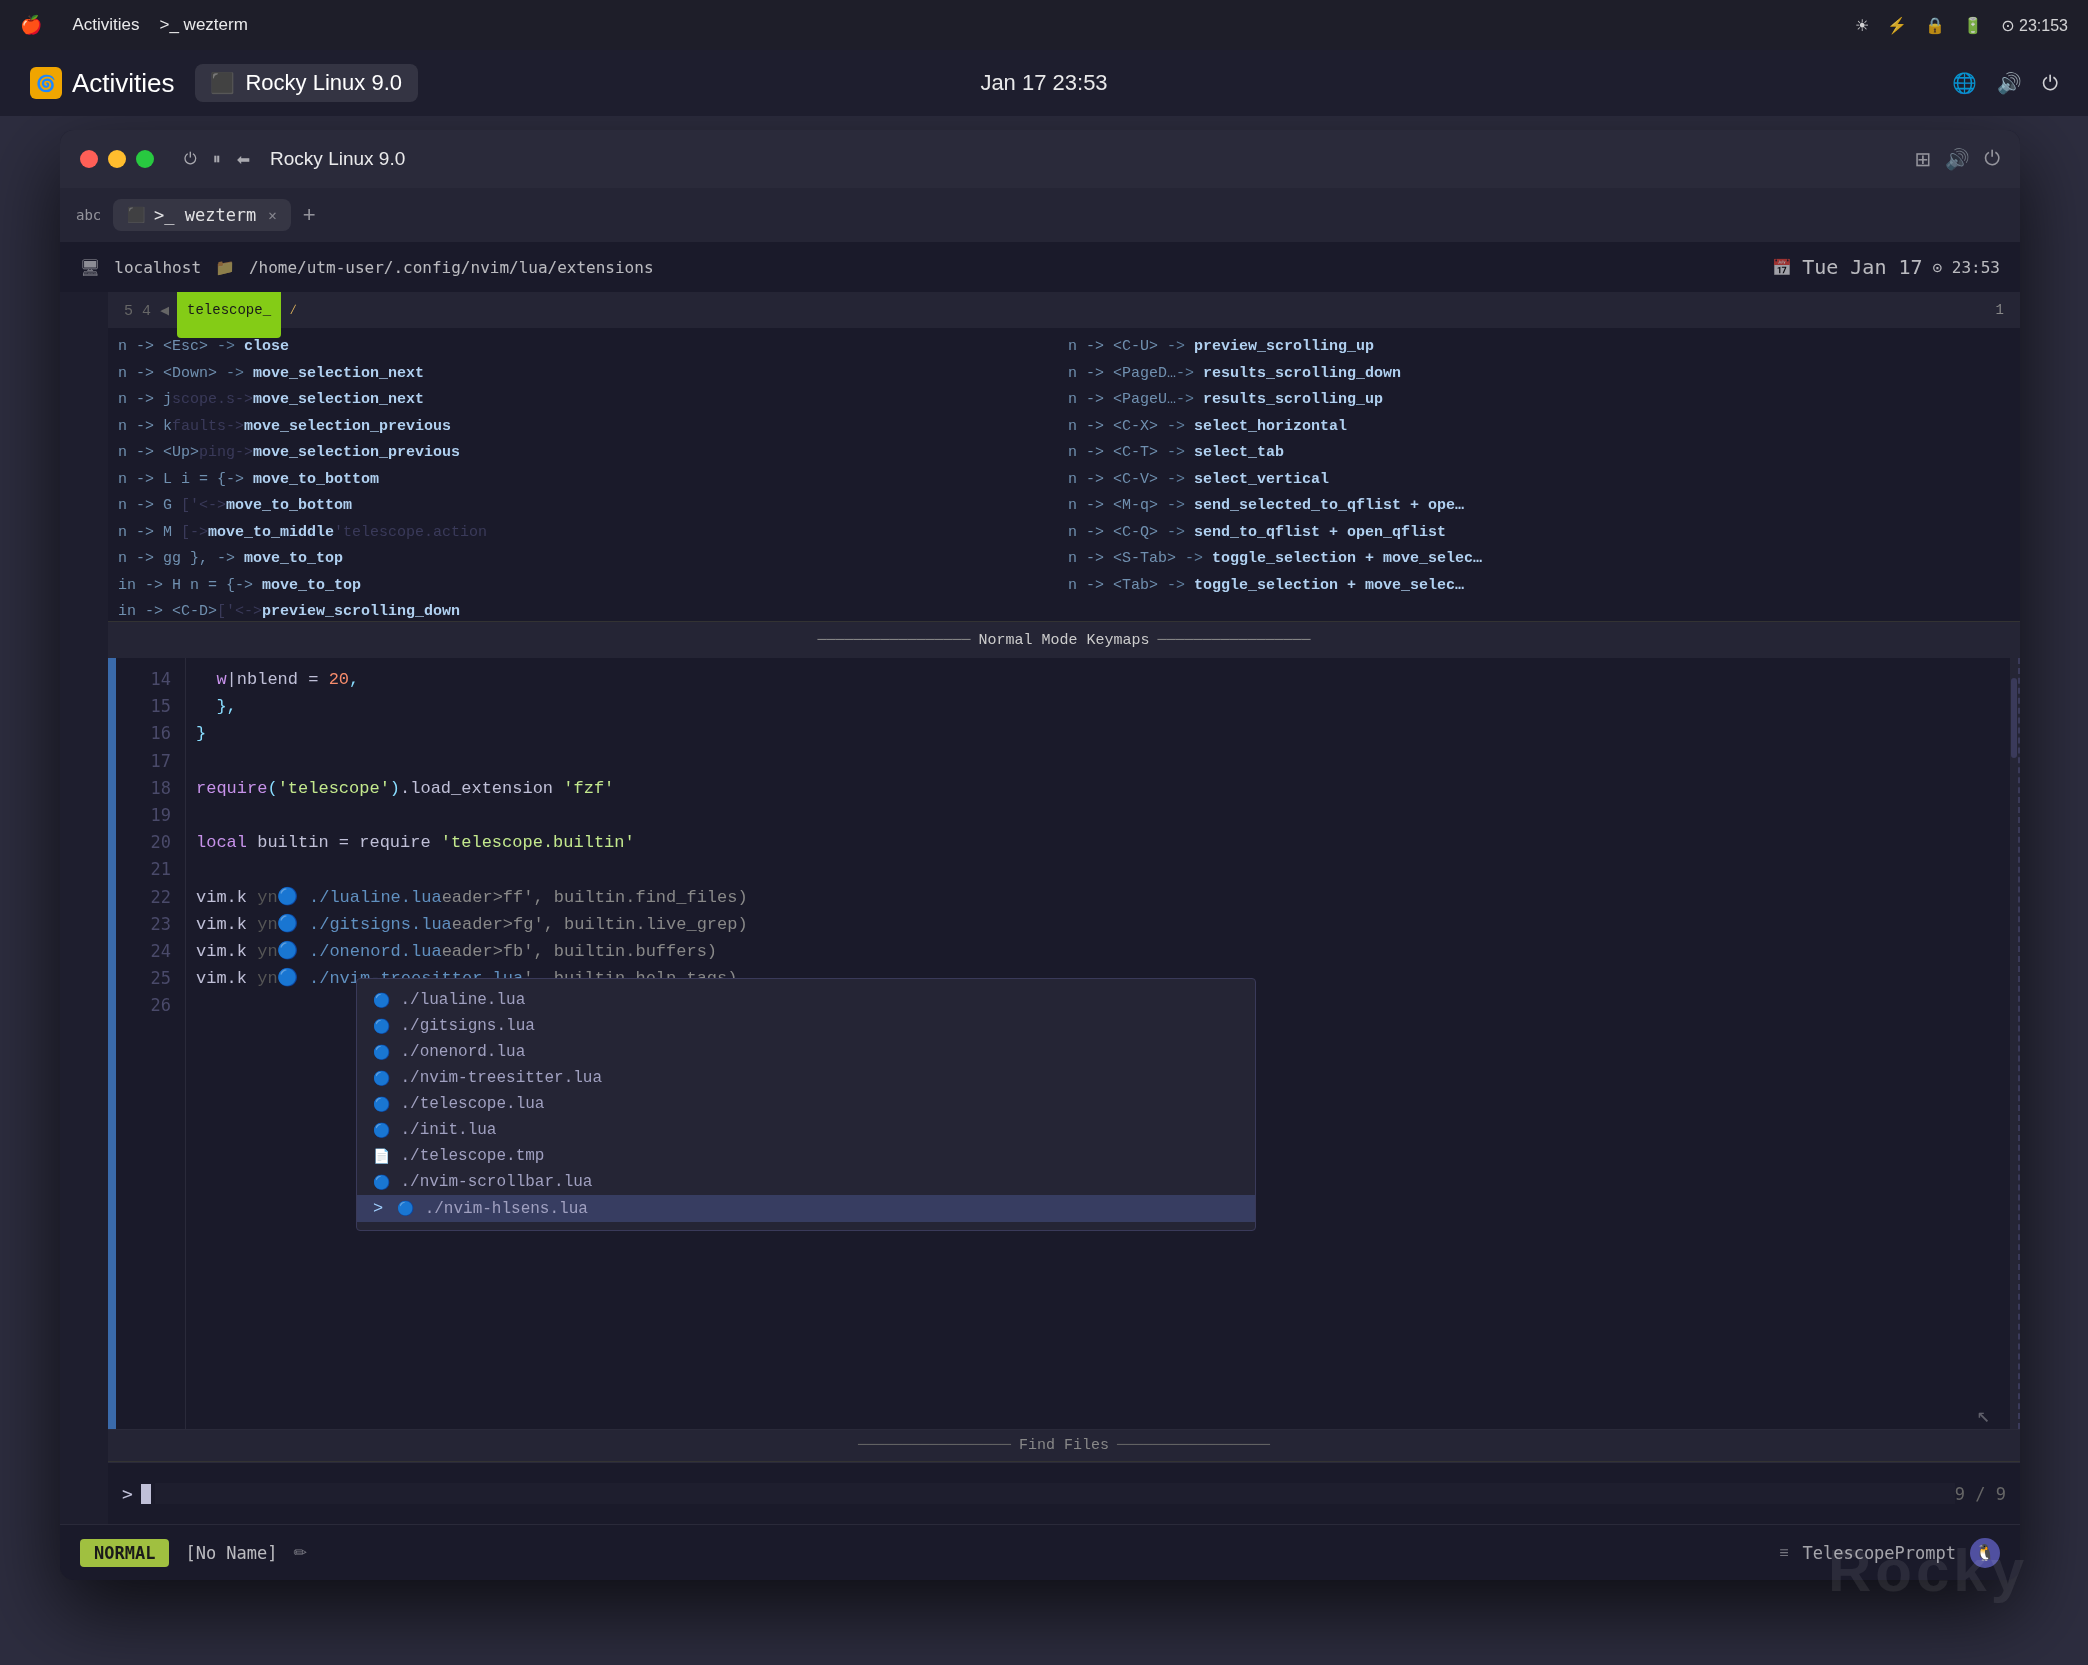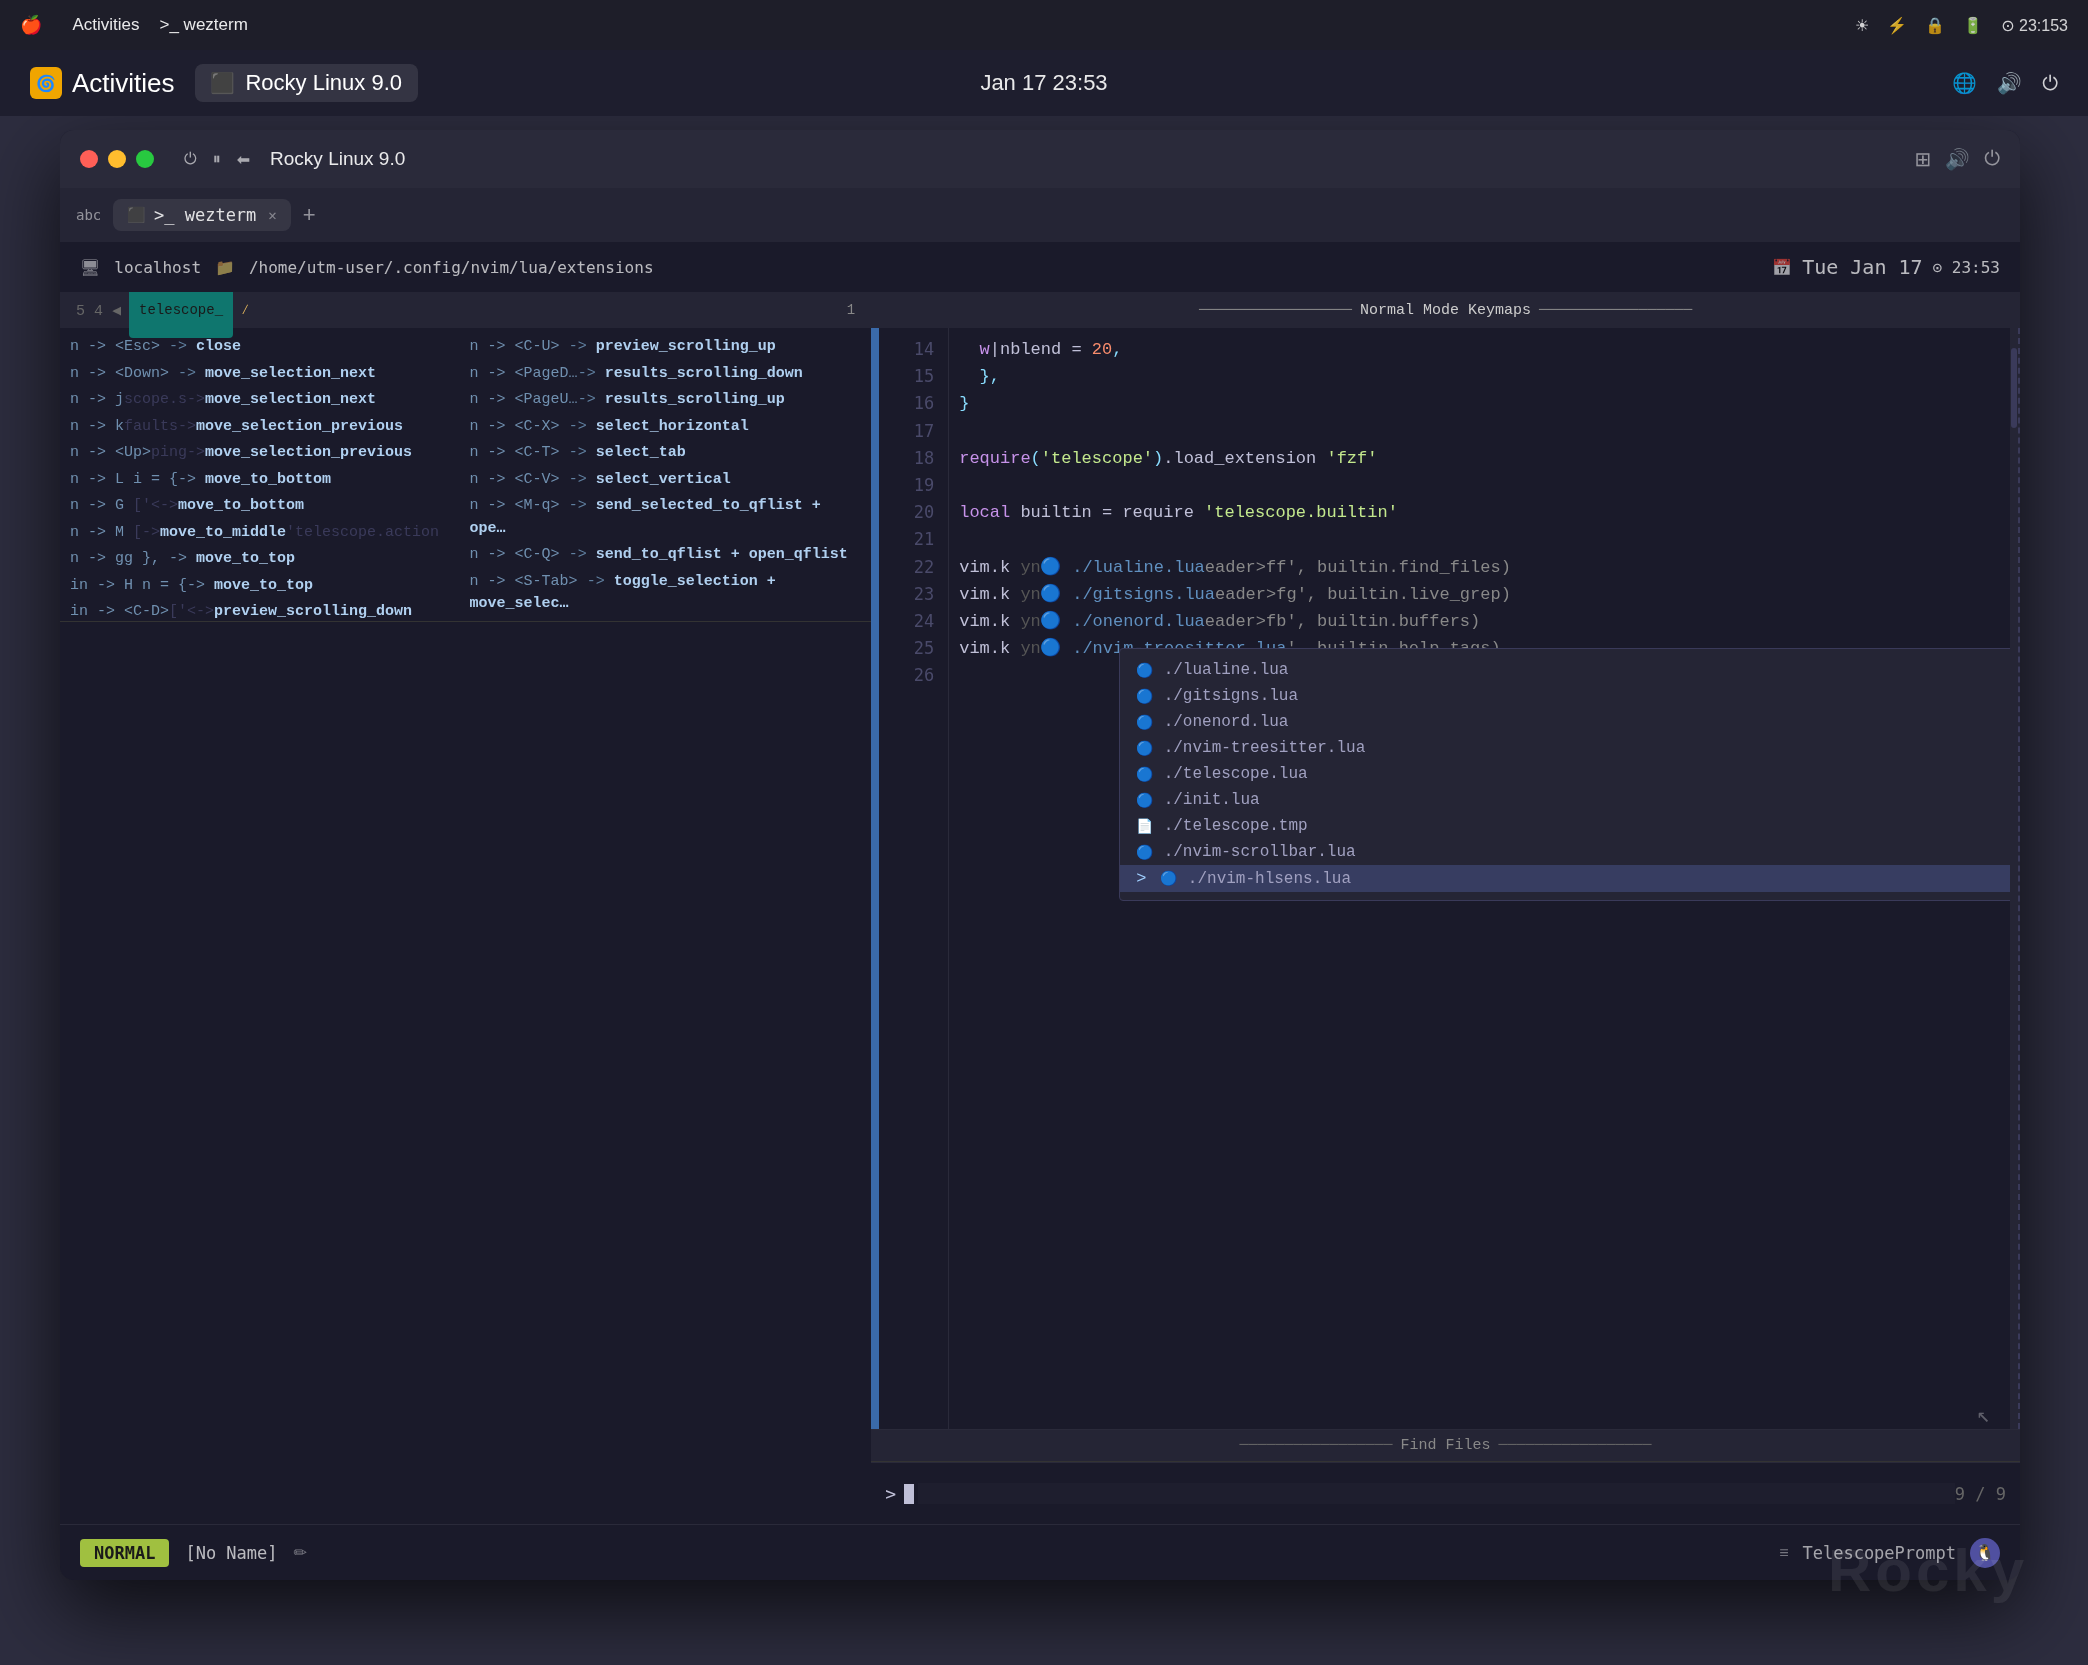--- a/index.html
+++ b/index.html
@@ -258,25 +258,26 @@
     }
     .location-time {
       color: rgba(255,255,255,0.7);
       font-size: 16px;
       font-family: monospace;
     }
     
     .terminal-content {
       flex: 1;
       display: flex;
-      flex-direction: row;
+      flex-direction: column;
       overflow: hidden;
       background: #1a1a2a;
       font-family: 'Courier New', Courier, monospace;
       font-size: 17px;
+      margin-left: 48px;
     }
     
     .top-panel {
       height: 330px;
       border-bottom: 1px solid #333;
       overflow: hidden;
       position: relative;
     }
     .telescope-header {
       height: 36px;
@@ -600,21 +601,21 @@
         <span class="location-date">Tue Jan 17</span>
         <span class="location-time">⊙ 23:53</span>
       </div>
     </div>
 
     <div class="terminal-content">
 
       <div class="top-panel">
         <div class="telescope-header">
           <span style="color:#666;font-size:15px;margin-right:8px;">5 4 ◀</span>
-          <span style="background:#0f766e;color:#1a1a1a;padding:20px 10px;border-radius:4px;font-size:14px;" class="telescope-title">telescope_</span>
+          <span style="background:#84cc16;color:#1a1a1a;padding:20px 10px;border-radius:4px;font-size:14px;" class="telescope-title">telescope_</span>
           <span style="margin-left:8px;color:#f0c060;font-size:14px;">∕</span>
           <span class="telescope-num">1</span>
         </div>
         <div class="telescope-keymaps">
           <div class="keymaps-col">
             <div class="keymap-line">
               <span class="keymap-key">n -&gt; &lt;Esc&gt;  </span><span class="keymap-arrow">-&gt;</span><span class="keymap-action"> close</span>
             </div>
             <div class="keymap-line">
               <span class="keymap-key">n -&gt; &lt;Down&gt; </span><span class="keymap-arrow">-&gt;</span><span class="keymap-action"> move_selection_next</span>

